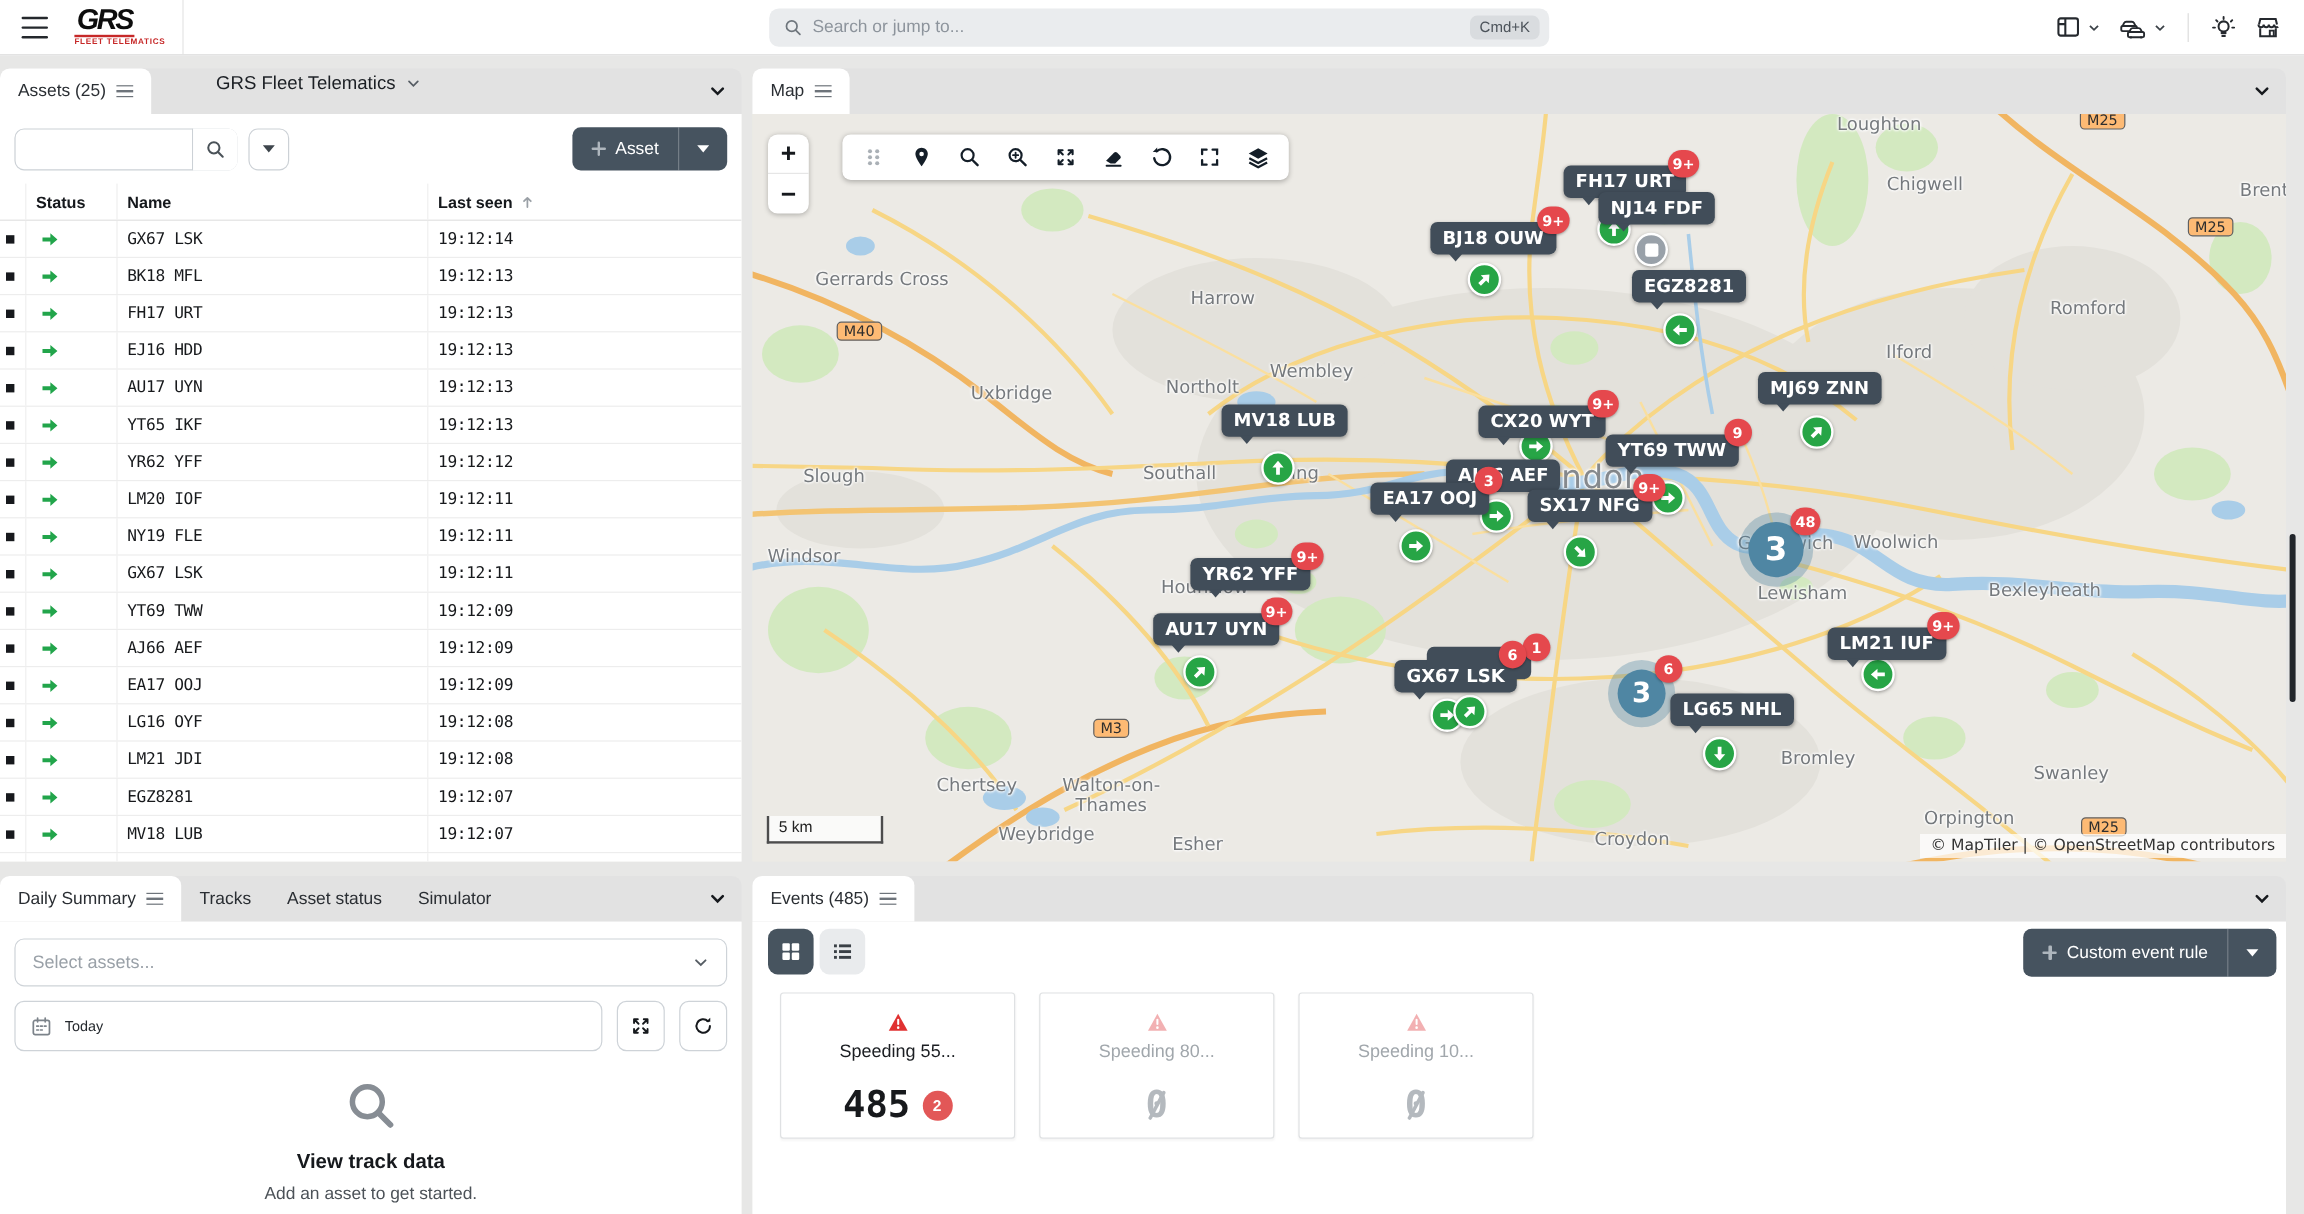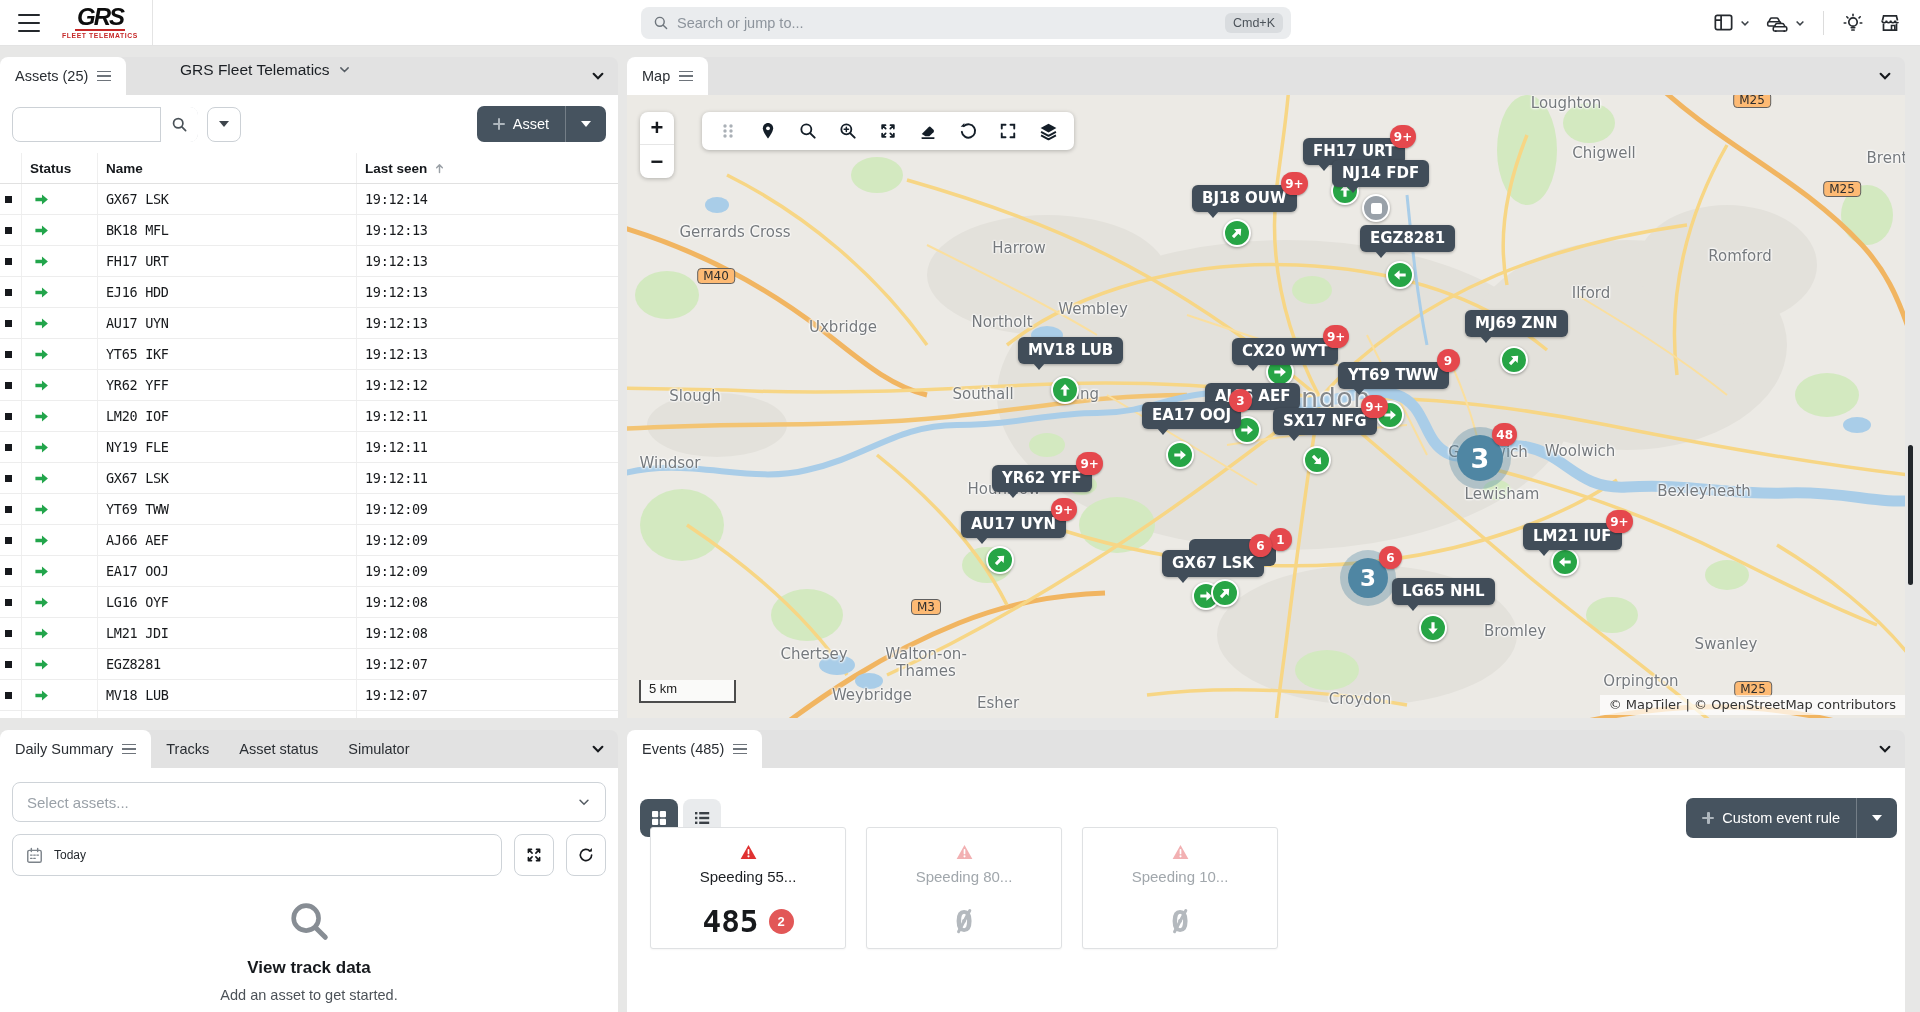--- a/index.html
+++ b/index.html
@@ -3,21 +3,21 @@
 <meta charset="utf-8">
 <style>
   * { margin:0; padding:0; box-sizing:border-box; }
   html,body { width:1920px; height:1012px; overflow:hidden; }
   body { background:#e7e7e6; font-family:"Liberation Sans", sans-serif; color:#1d2125; position:relative; }
 
   
   .navbar { position:absolute; left:0; top:0; width:1920px; height:46px; background:#fff; border-bottom:1px solid #e3e3e3; z-index:50; }
   .burger { position:absolute; left:18px; top:14px; width:22px; height:18px; display:flex; flex-direction:column; justify-content:space-between; cursor:pointer; }
   .burger span { display:block; height:2.4px; background:#24282c; border-radius:1px; }
-  .logo { position:absolute; left:62px; top:5px; width:76px; text-align:center; }
+  .logo { position:absolute; left:62px; top:5px; width:76px; text-align:left; }
   .logo .g1 { font-weight:900; font-style:italic; font-size:24px; letter-spacing:-2px; color:#0d0d0d; line-height:24px; border-bottom:2.5px solid #c62828; display:inline-block; padding:0 2px; }
   .logo .g2 { font-size:6.8px; font-weight:700; color:#c62828; letter-spacing:.6px; margin-top:1px; }
   .nav-div { position:absolute; left:152px; top:0; height:45px; border-left:1px solid #e4e4e4; }
   .app-title { position:absolute; left:180px; top:0; height:45px; display:flex; align-items:center; gap:8px; font-size:15.5px; color:#1b1f24; cursor:pointer;margin-top:47px; }
   .nav-search { position:absolute; left:641px; top:7px; width:650px; height:32px; background:#eaecee; border-radius:8px; display:flex; align-items:center; padding:0 8px 0 12px; cursor:text; }
   .nav-search .ph { color:#8d949c; font-size:14.5px; margin-left:8px; flex:1; }
   .kbd { background:#d9dcdf; border-radius:6px; padding:3px 8px; font-size:12.5px; color:#4c535a; }
   .nav-right { position:absolute; right:16px; top:0; height:45px; display:flex; align-items:center; gap:9px; }
   .nav-btn { display:flex; align-items:center; gap:4px; padding:4px 2px; cursor:pointer; }
   .vdiv { width:1px; height:24px; background:#dcdcdc; margin:0 6px; }
@@ -93,21 +93,21 @@
   .drow2 { display:flex; gap:12px; padding:12px 12px 0; }
   .date-box { flex:0 0 490px; height:42px; border:1px solid #ced3d8; border-radius:8px; display:flex; align-items:center; gap:10px; padding:0 12px; cursor:pointer; background:#fff; }
   .date-box .dtxt { font-size:12px; color:#25292e; }
   .icon-btn { width:40px; height:42px; border:1px solid #ced3d8; border-radius:8px; background:#fff; display:flex; align-items:center; justify-content:center; cursor:pointer; }
   .empty { text-align:center; margin-top:22px; }
   .empty .etitle { font-size:17px; font-weight:700; color:#16191d; margin-top:14px; }
   .empty .esub { font-size:14.5px; color:#4c5258; margin-top:9px; }
 
   
   .events-panel { left:627px; top:730px; width:1278px; height:282px; }
-  .etoolbar { display:flex; align-items:center; padding:30px 8px 0 13px; }
+  .etoolbar { display:flex; align-items:flex-start; padding:6px 8px 0 13px; }
   .vt { width:38px; height:38px; border-radius:8px; display:flex; align-items:center; justify-content:center; cursor:pointer; }
   .vt.grid { background:#47545f; }
   .vt.list { background:#e9ebed; margin-left:5px; }
   .rule-btn { margin-left:auto; height:40px; }
   .cards { position:absolute; left:23px; top:59px; display:flex; gap:20px; }
   .ecard { width:196px; height:122px; background:#fff; border:1px solid #dfe1e3; border-radius:3px; box-shadow:0 1px 2px rgba(0,0,0,.04); padding-top:16px; text-align:center; cursor:pointer; }
   .ecard .etitlerow { display:flex; align-items:center; justify-content:center; gap:8px; font-size:15px; font-weight:500; color:#1b1e22;flex-direction:column; }
   .ecard .ecountrow { margin-top:18px; display:flex; align-items:center; justify-content:center; gap:10px; }
   .ecount { font-family:"DejaVu Sans Mono", monospace; font-size:31px; font-weight:600; color:#17191c; }
   .ebadge { min-width:25px; height:25px; border-radius:13px; background:#e25757; color:#fff; font-size:13px; font-weight:700; display:flex; align-items:center; justify-content:center; }

